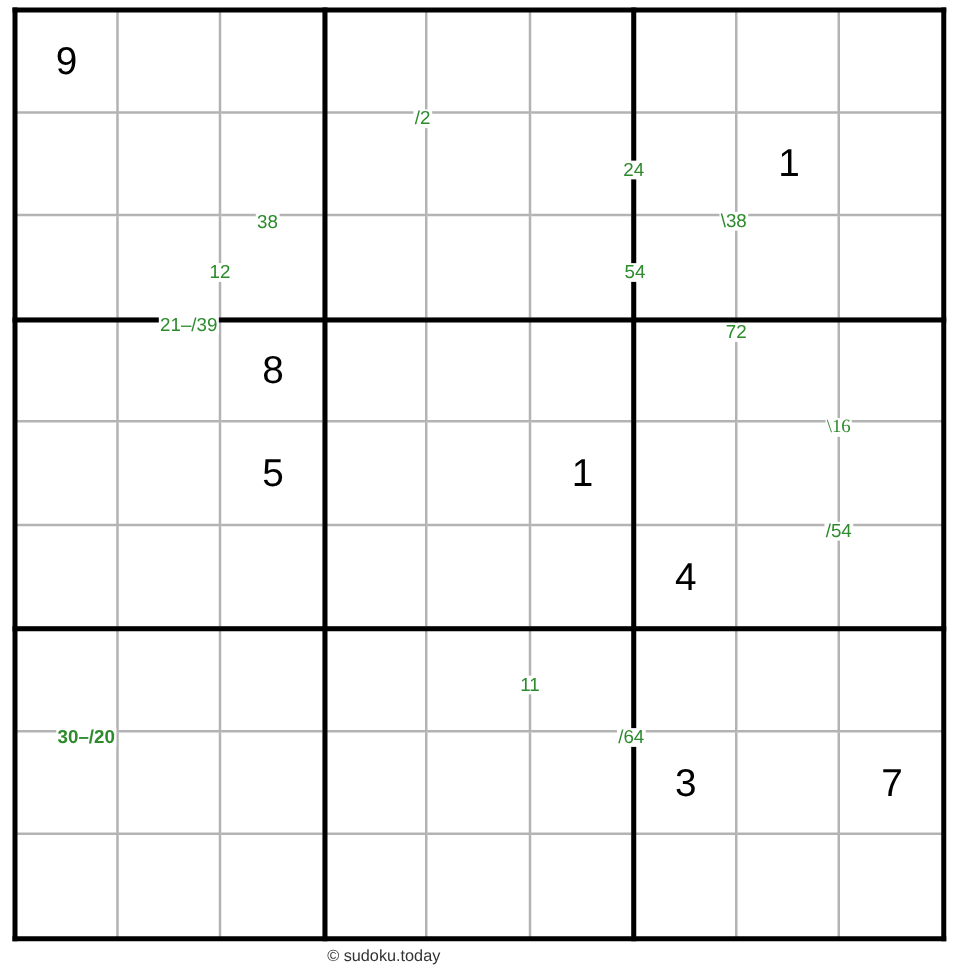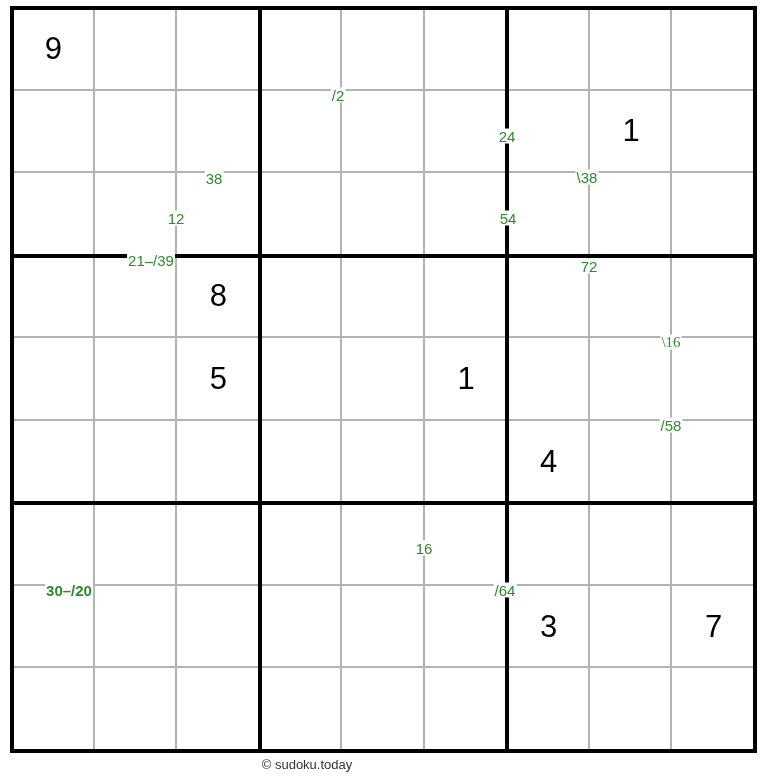--- a/index.html
+++ b/index.html
@@ -187,17 +187,17 @@
   <div id="footer">© sudoku.today</div>
 <div class="clue" style="left: 338px; top: 95px;">/2</div>
     <div class="clue" style="left: 507px; top: 136px;">24</div>
     <div class="clue" style="left: 214px; top: 178px;">38</div>
     <div class="clue" style="left: 587px; top: 177px;">\38</div>
     <div class="clue" style="left: 176px; top: 218px;">12</div>
     <div class="clue" style="left: 508px; top: 218px;">54</div>
     <div class="clue" style="left: 589px; top: 218px; margin-top: 48px;">72</div>
     <div class="clue" style="left: 151px; top: 260px;">21–/39</div>
     <div class="clue" style="left: 671px; top: 342px; font-family: Liberation Serif, serif;">\16</div>
-    <div class="clue" style="left: 671px; top: 425px;">/58</div>
-    <div class="clue" style="left: 424px; top: 548px;">16</div>
+    <div class="clue" style="left: 671px; top: 425px;">/54</div>
+    <div class="clue" style="left: 424px; top: 548px;">11</div>
     <div class="clue" style="left: 69px; top: 590px; font-weight: bold;">30–/20</div>
     <div class="clue" style="left: 505px; top: 590px;">/64</div>
   </div>
 
 </body></html>

